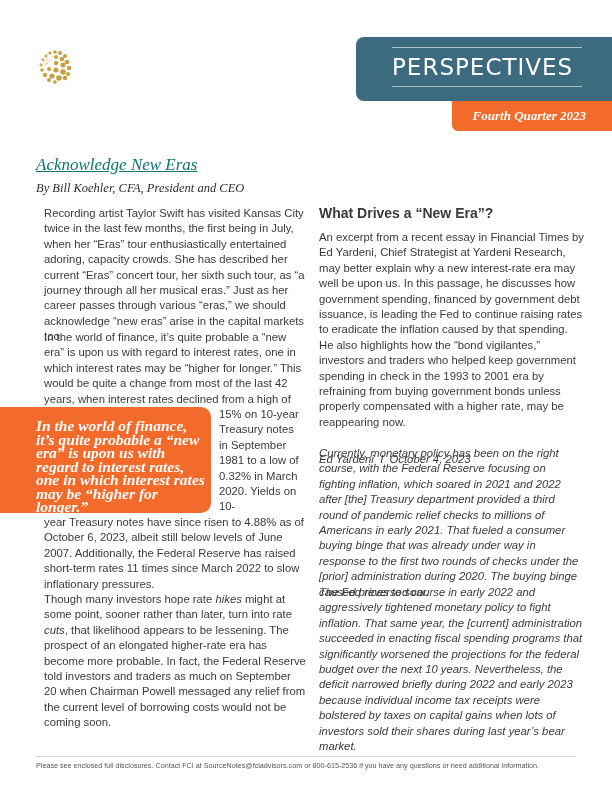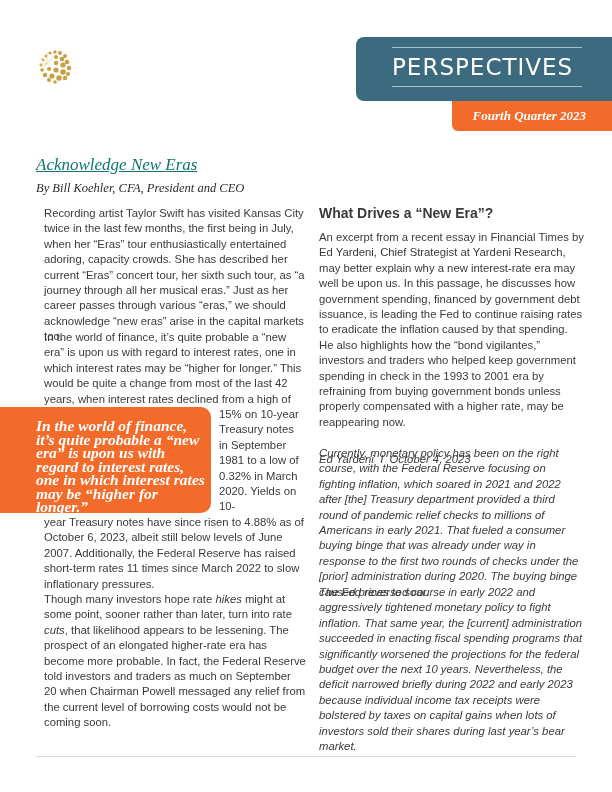--- a/index.html
+++ b/index.html
@@ -93,13 +93,14 @@
 <p class="para left-col" style="top:592px;"><span>Though many investors hope rate </span><em>hikes</em><span> might at some point, sooner rather than later, turn into rate </span><em>cuts</em><span>, that likelihood appears to be lessening. The prospect of an elongated higher-rate era has become more probable. In fact, the Federal Reserve told investors and traders as much on September 20 when Chairman Powell messaged any relief from the current level of borrowing costs would not be coming soon.</span></p>
 
 <div class="section-h">What Drives a “New Era”?</div>
 <p class="para right-col" style="top:230px;">An excerpt from a recent essay in Financial Times by Ed Yardeni, Chief Strategist at Yardeni Research, may better explain why a new interest-rate era may well be upon us. In this passage, he discusses how government spending, financed by government debt issuance, is leading the Fed to continue raising rates to eradicate the inflation caused by that spending. He also highlights how the “bond vigilantes,” investors and traders who helped keep government spending in check in the 1993 to 2001 era by refraining from buying government bonds unless properly compensated with a higher rate, may be reappearing now.</p>
 <p class="para right-col quote" style="top:415px; white-space:pre;margin-top:37px;">Ed Yardeni  I  October 4, 2023</p>
 <p class="para right-col quote" style="top:446px;">Currently, monetary policy has been on the right course, with the Federal Reserve focusing on fighting inflation, which soared in 2021 and 2022 after [the] Treasury department provided a third round of pandemic relief checks to millions of Americans in early 2021. That fueled a consumer buying binge that was already under way in response to the first two rounds of checks under the [prior] administration during 2020. The buying binge caused prices to soar.</p>
 <p class="para right-col quote" style="top:585px;">The Fed reversed course in early 2022 and aggressively tightened monetary policy to fight inflation. That same year, the [current] administration succeeded in enacting fiscal spending programs that significantly worsened the projections for the federal budget over the next 10 years. Nevertheless, the deficit narrowed briefly during 2022 and early 2023 because individual income tax receipts were bolstered by taxes on capital gains when lots of investors sold their shares during last year’s bear market.</p>
 
 <div class="footer-rule"></div>
 <div class="footer">
+  <div>Please see enclosed full disclosures. Contact FCI at SourceNotes@fciadvisors.com or 800-615-2536 if you have any questions or need additional information.</div>
 </div>
 
 </body></html>

